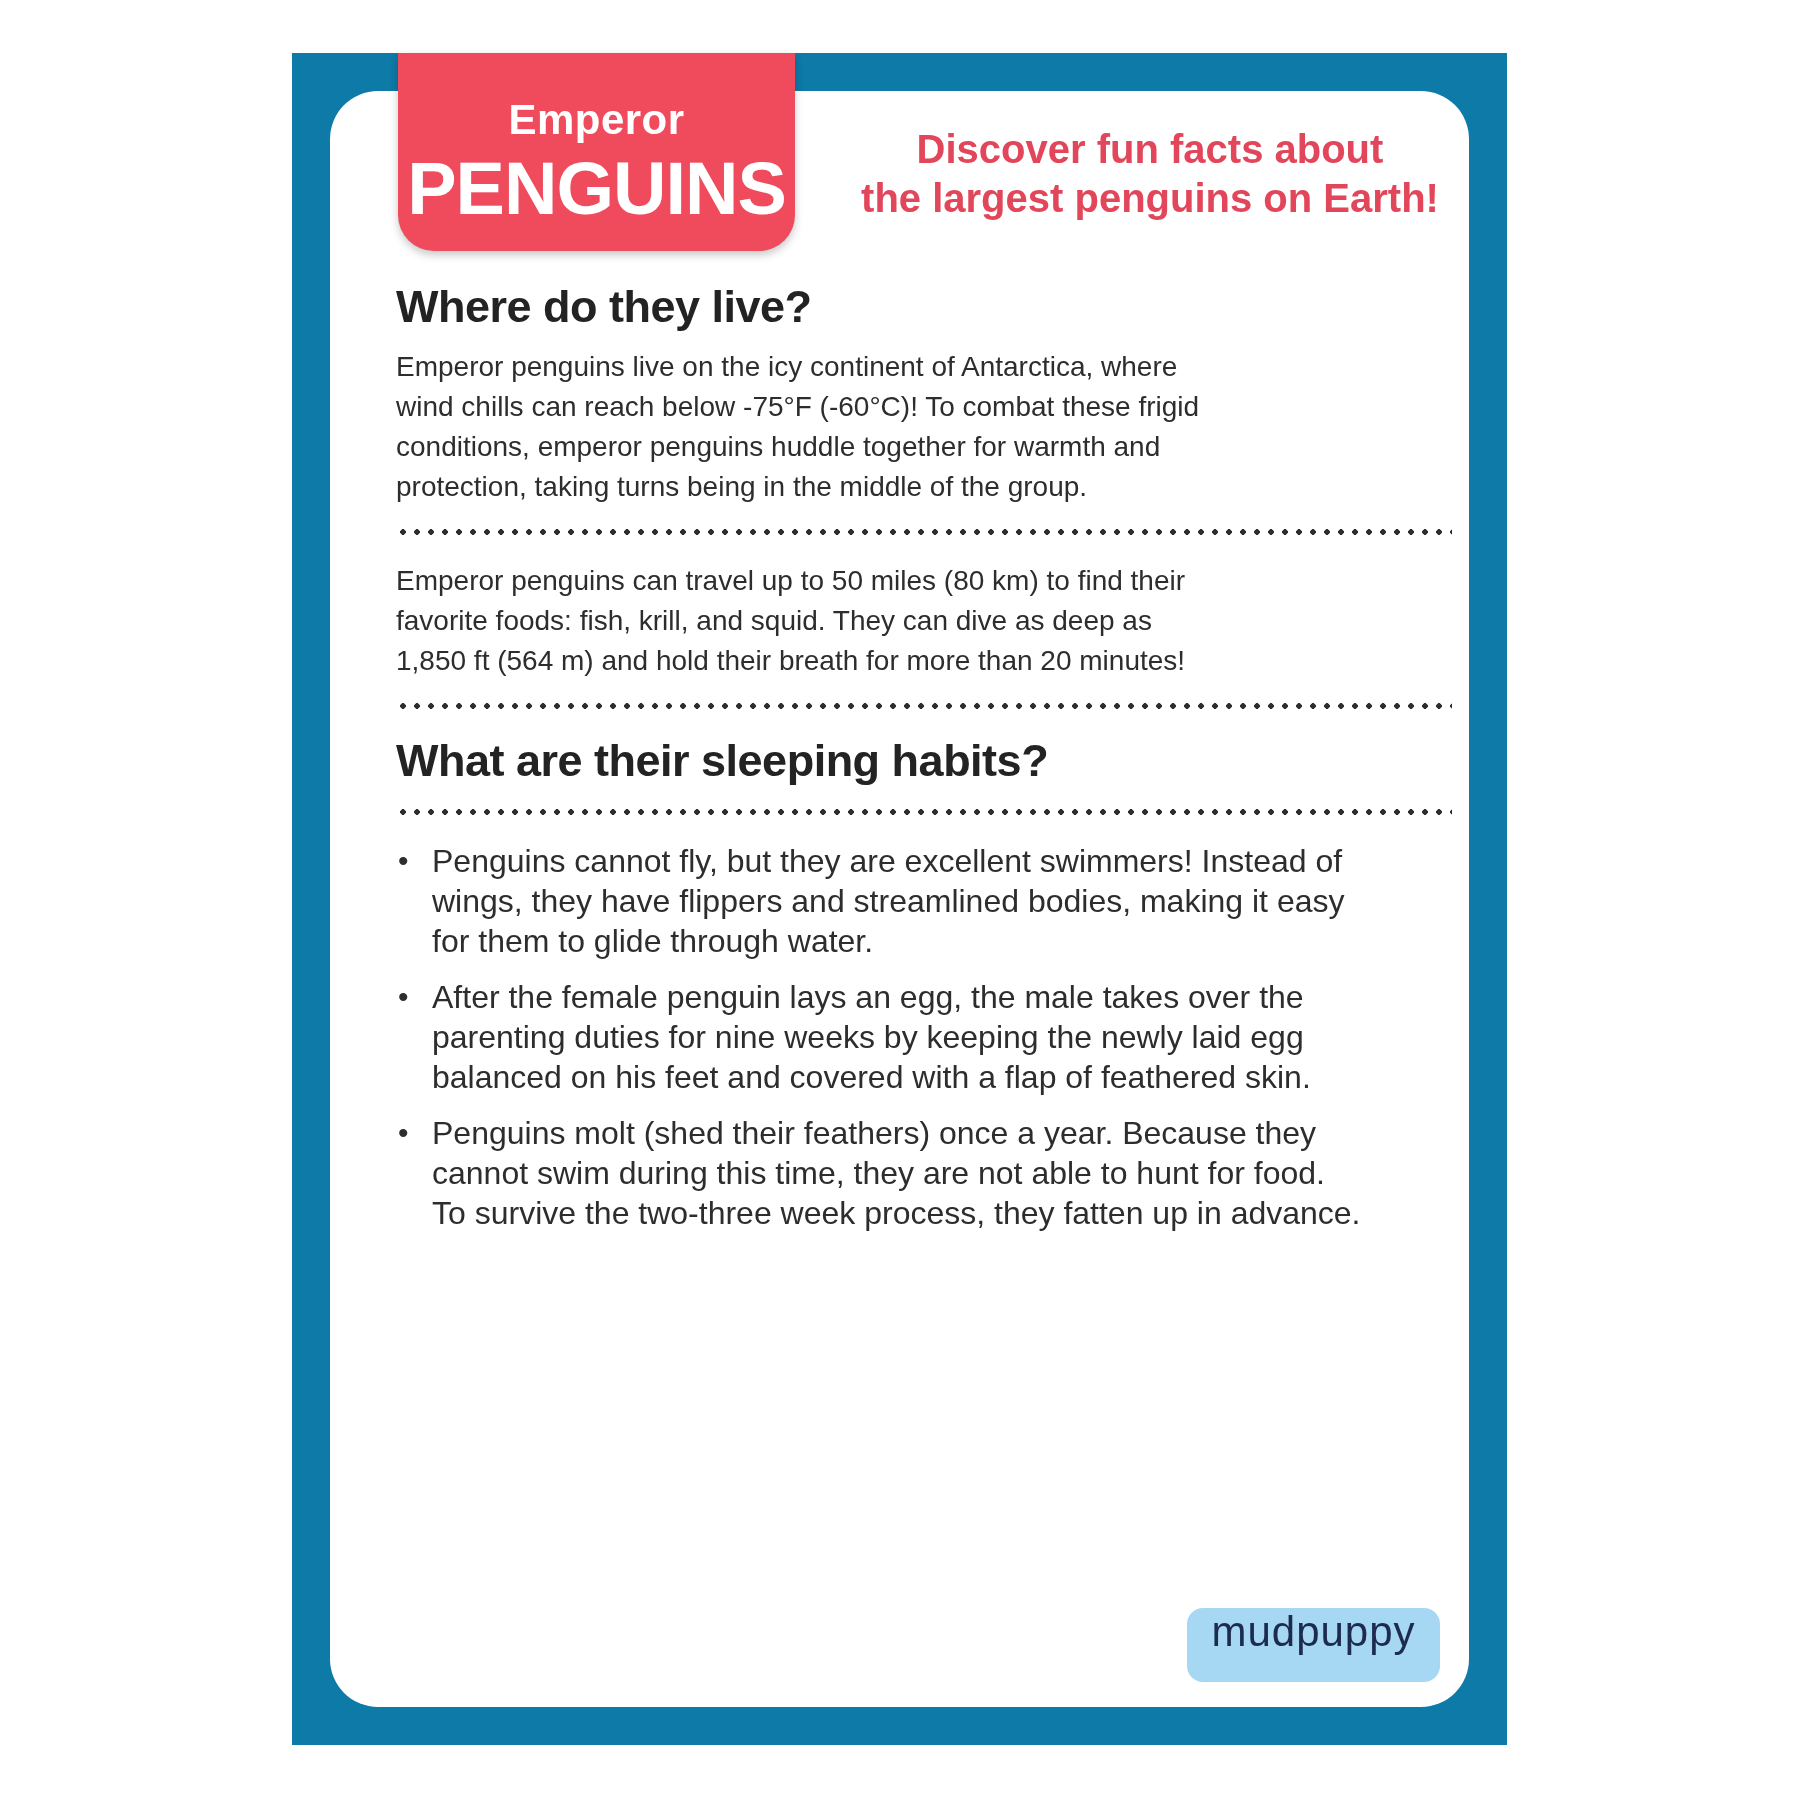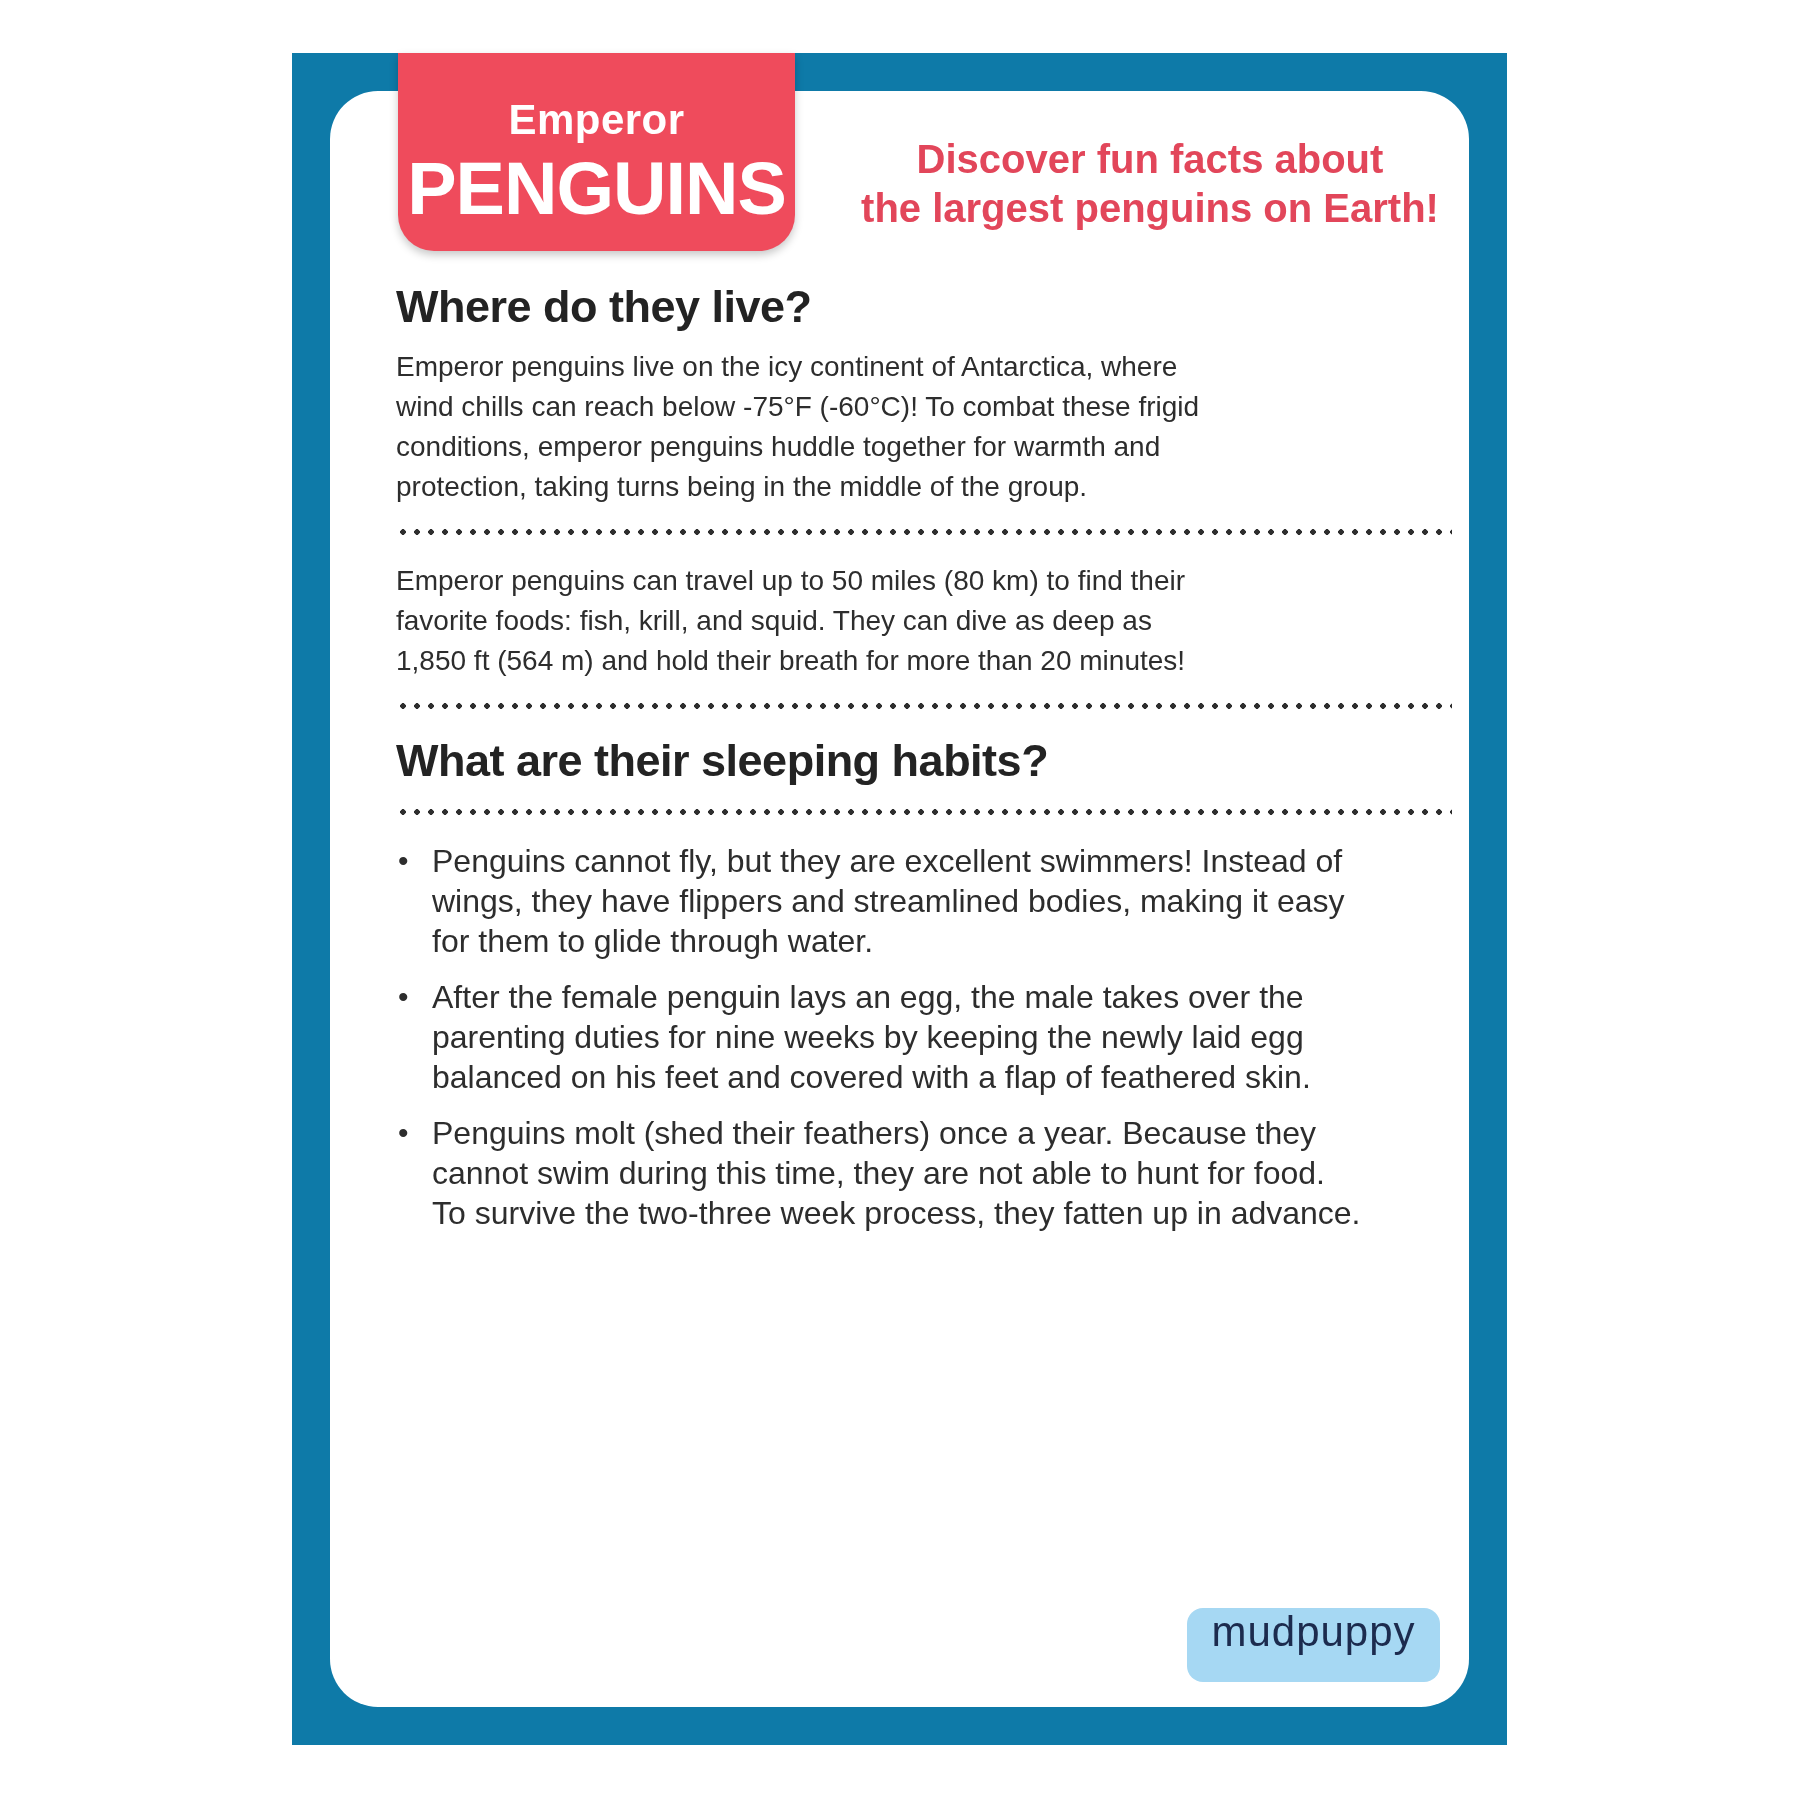--- a/index.html
+++ b/index.html
@@ -46,21 +46,21 @@
   .badge-line1{
     font-size:42px;font-weight:bold;line-height:60px;
     letter-spacing:0.5px;
   }
   .badge-line2{
     font-size:74px;font-weight:bold;line-height:78px;
     letter-spacing:-1px;
   }
   .subtitle{
     position:absolute;
-    left:558px;top:82px;
+    left:558px;top:72px;
     width:600px;
     text-align:center;
     color:var(--subtitle-red);
     font-size:40px;font-weight:bold;line-height:49px;
     white-space:pre-line;
   }
   .content{
     position:absolute;
     left:104px;top:228px;
     width:1056px;

